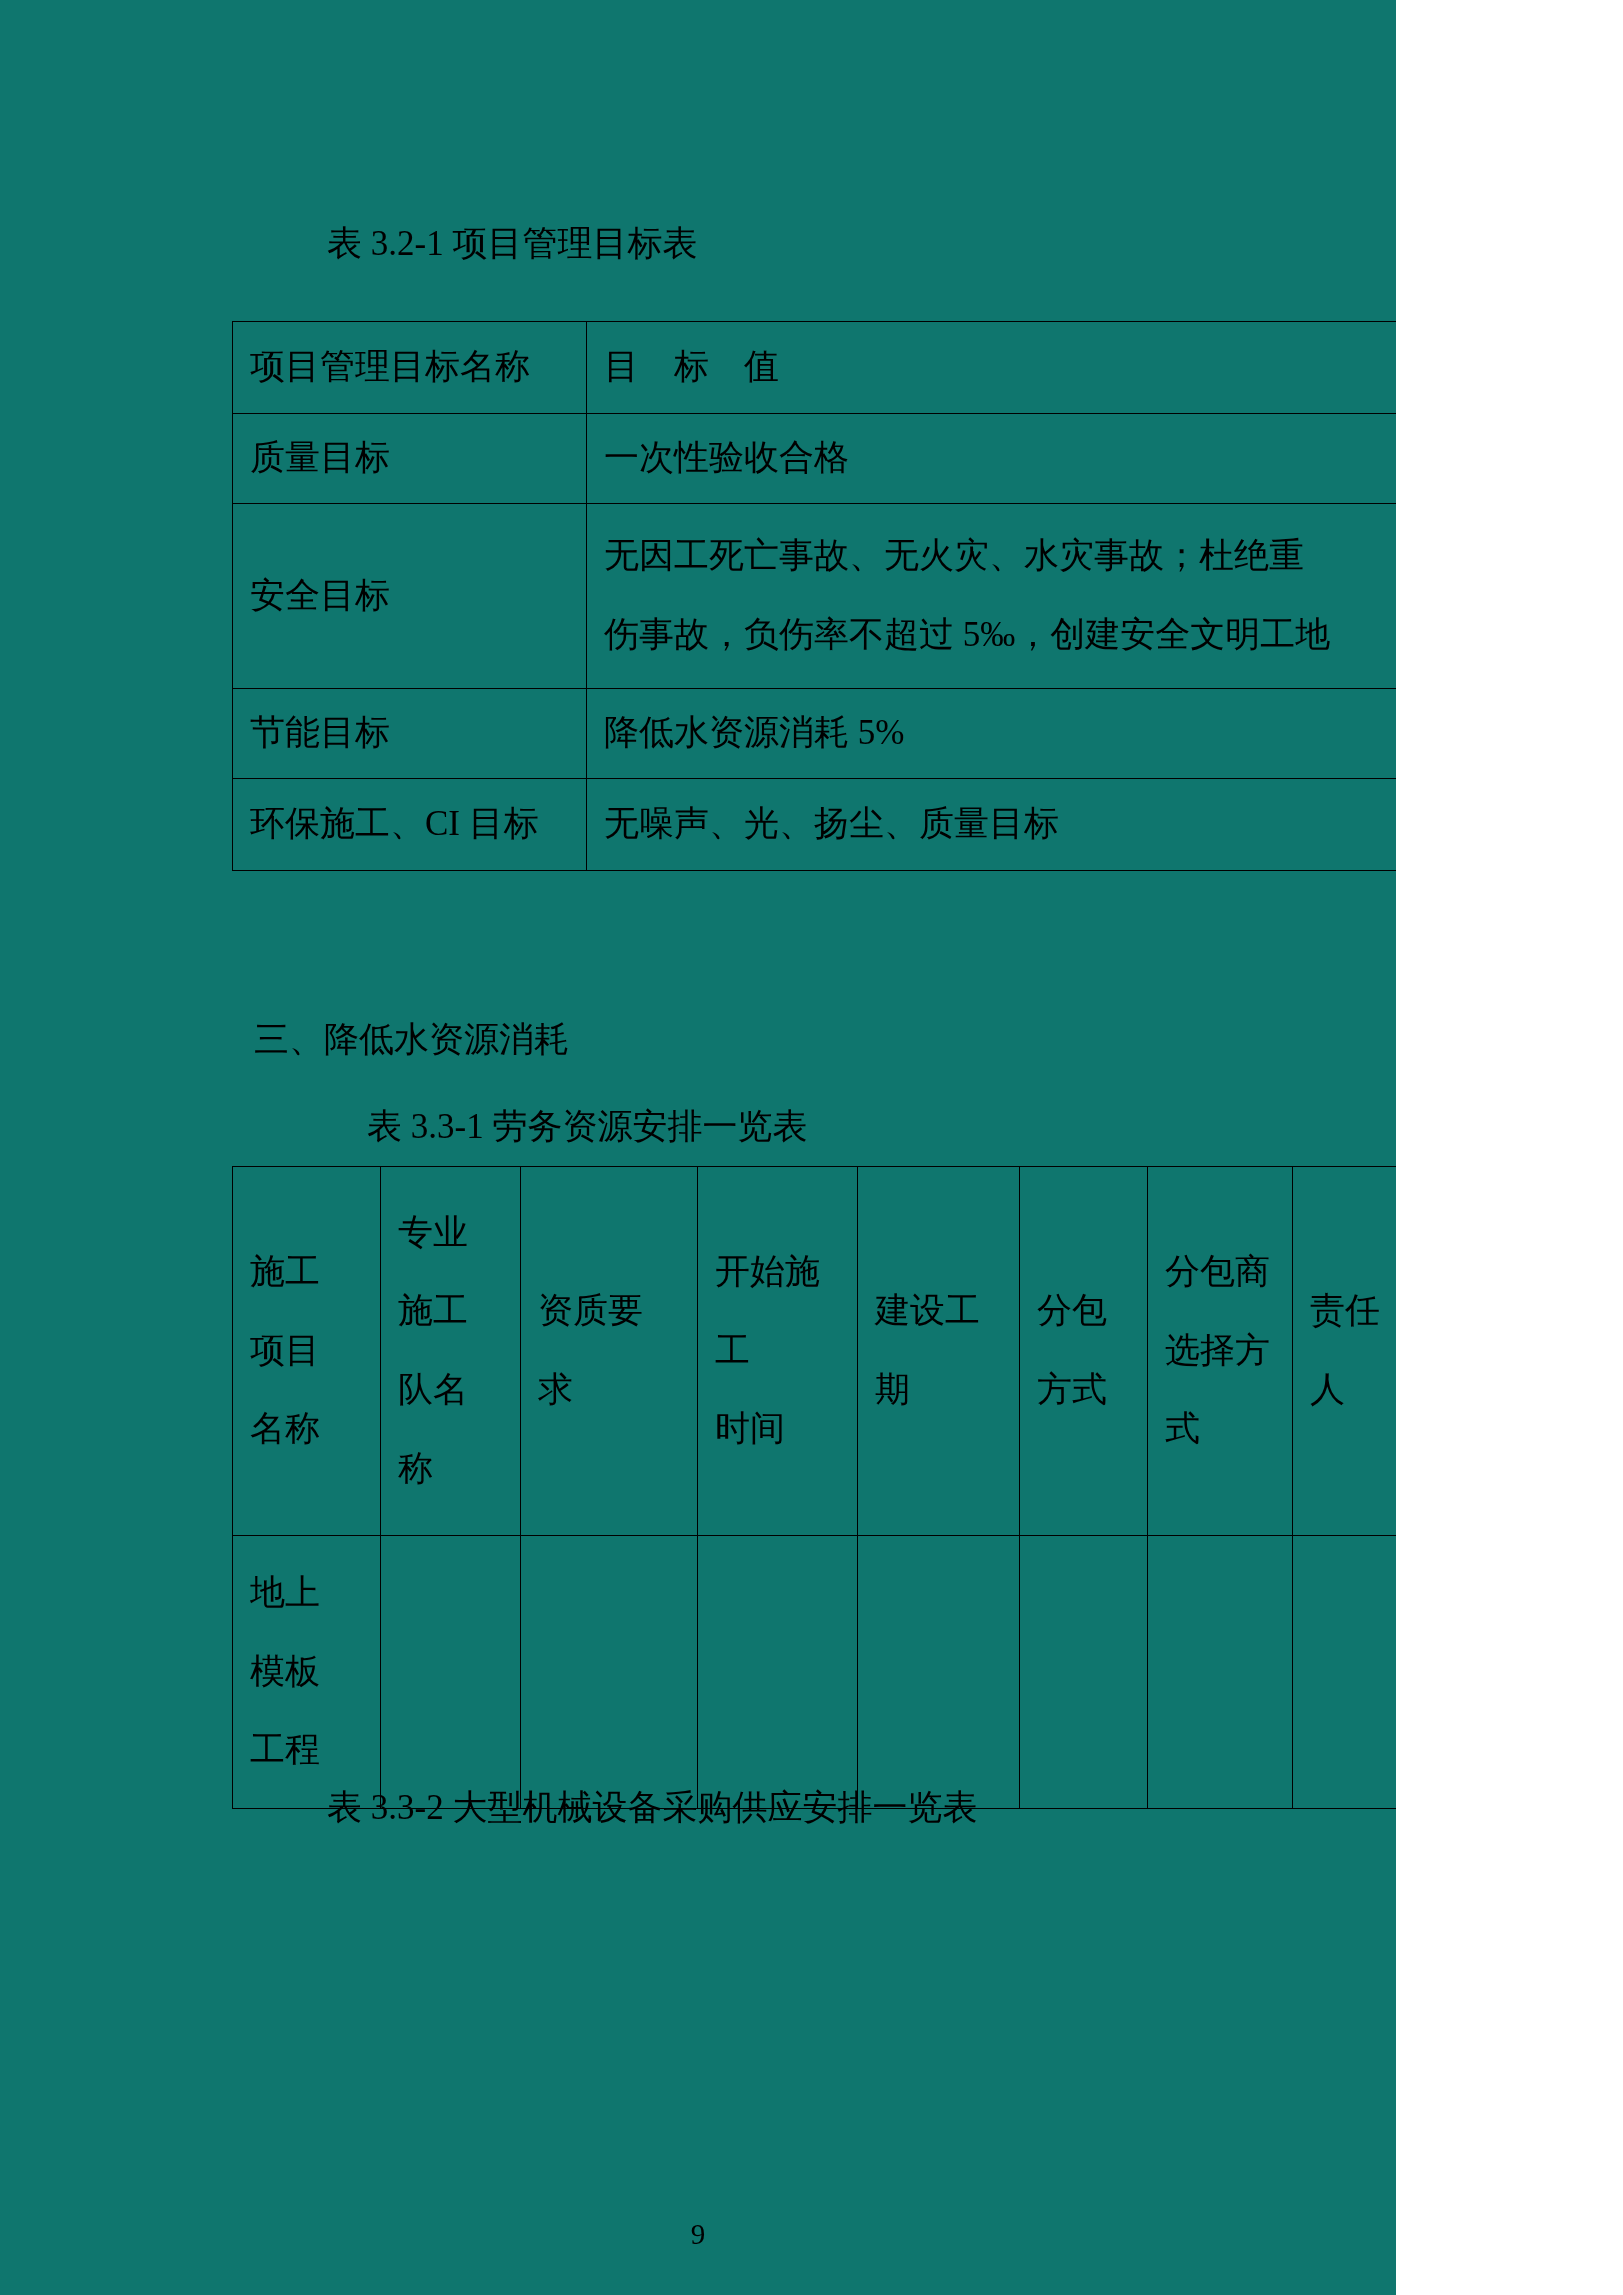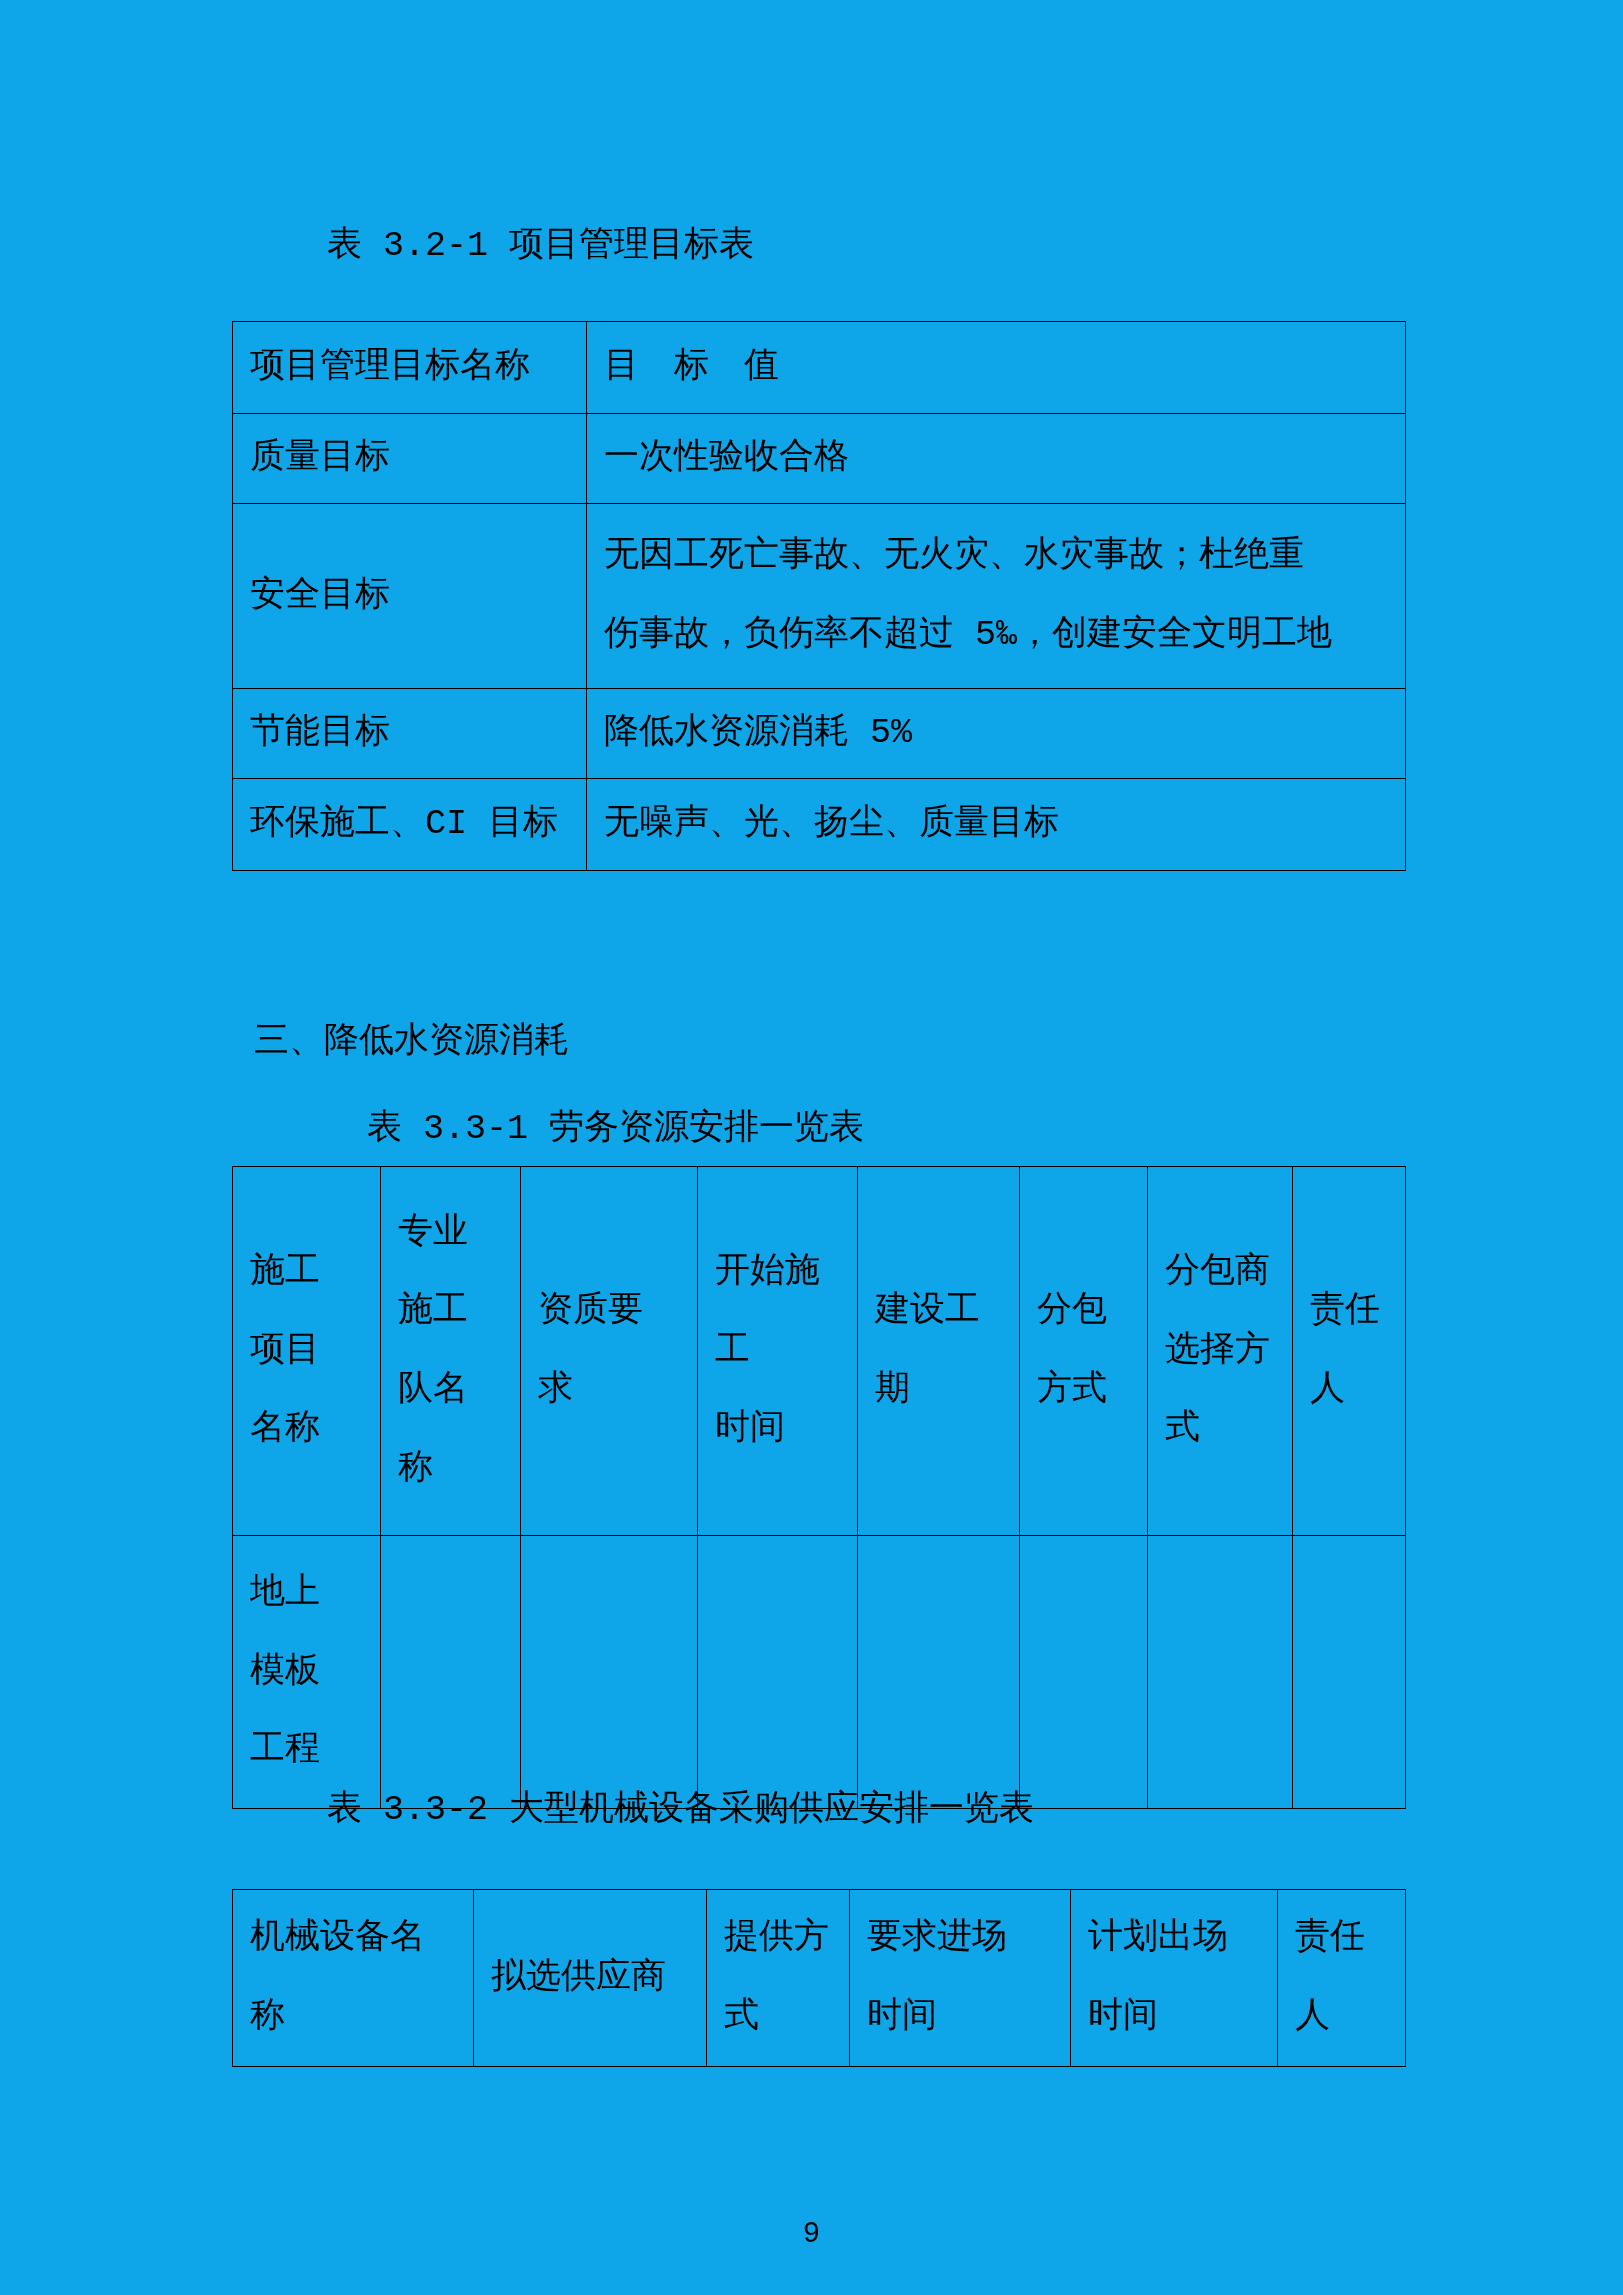--- a/index.html
+++ b/index.html
@@ -1,23 +1,23 @@
 <!DOCTYPE html>
 <html style="font-size:10.5px"><head>
 <meta charset="utf-8">
 <style>
   * { margin: 0; padding: 0; box-sizing: border-box; }
   html, body { background: #ffffff; }
   .page {
     position: relative;
-    width: 1623px;
+    width: 1396px;
     height: 2295px;
-    background: #0ea5e9;
+    background: #0f766e;
     color: #000000;
-    font-family: Liberation Mono, monospace;
+    font-family: Liberation Serif, serif;
     font-size: 35px;
     overflow: hidden;
   }
   .doc-title { position: absolute; white-space: pre; }
   #title-tbl1 { left: 327px; top: 220px; }
   #section-heading { left: 254px; top: 1016px; }
   #title-tbl2 { left: 327px; top: 1103px; margin-left: 40px; }
   #title-tbl3 { left: 327px; top: 1784px; }
 
   table.tbl {
@@ -136,42 +136,17 @@
         <td></td>
         <td></td>
         <td></td>
         <td></td>
       </tr>
     </tbody>
   </table>
 
   <div class="doc-title" id="title-tbl3">表 3.3-2 大型机械设备采购供应安排一览表</div>
 
-  <table class="tbl" id="tbl3">
-    <colgroup>
-      <col style="width:241px">
-      <col style="width:233px">
-      <col style="width:143px">
-      <col style="width:221px">
-      <col style="width:207px">
-      <col style="width:128px">
-    </colgroup>
-    <tbody>
-      <tr style="height:177px">
-        <td>机械设备名
-称</td>
-        <td>拟选供应商</td>
-        <td>提供方
-式</td>
-        <td>要求进场
-时间</td>
-        <td>计划出场
-时间</td>
-        <td>责任
-人</td>
-      </tr>
-    </tbody>
-  </table>
 
   <div class="page-number">9</div>
 
 </div>
 
 
 </body></html>

